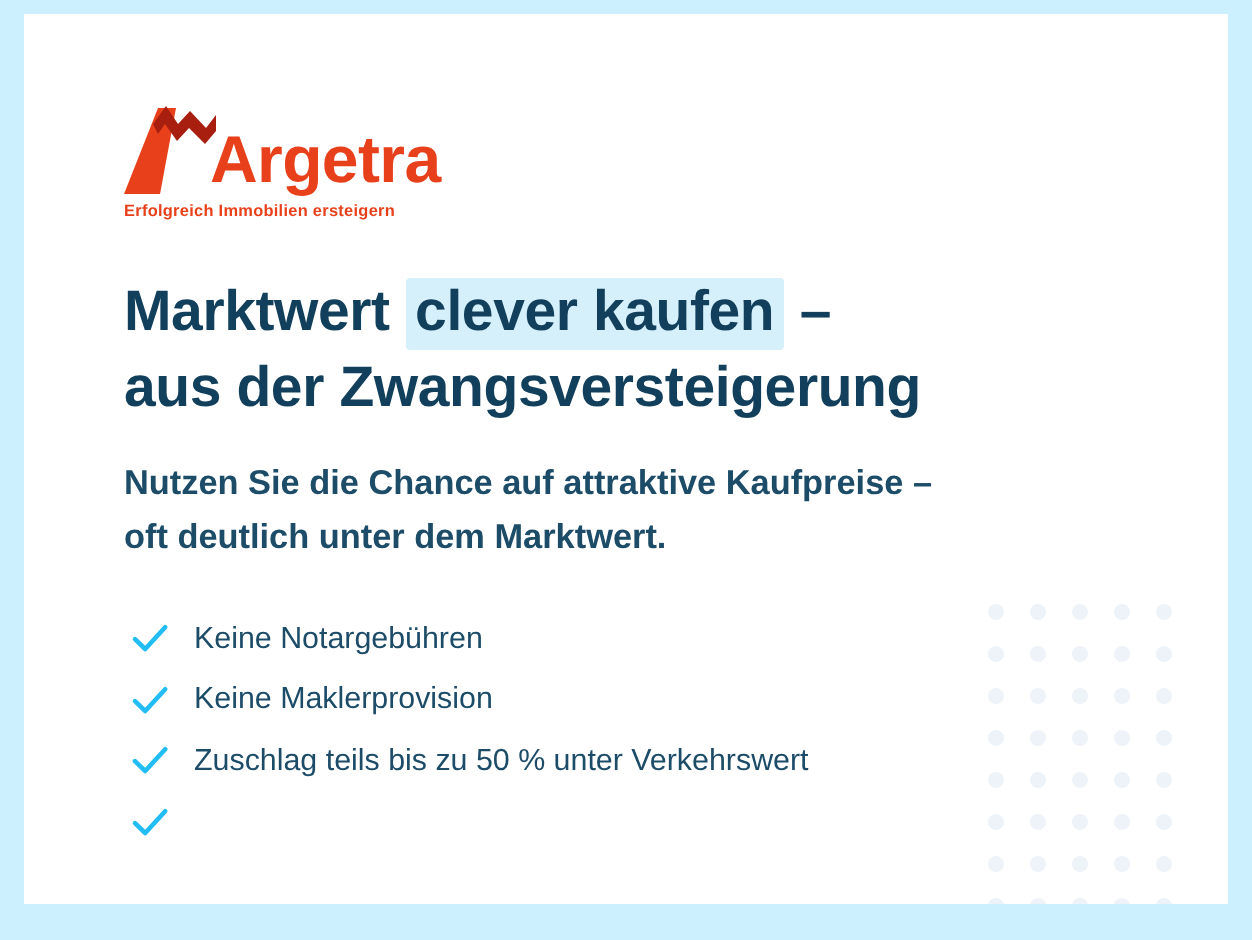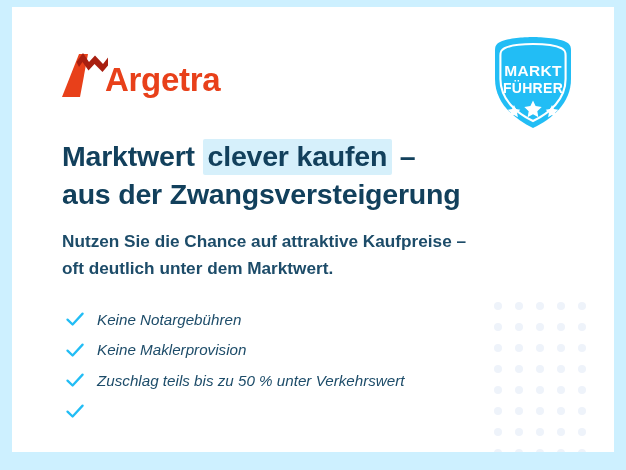--- a/index.html
+++ b/index.html
@@ -138,21 +138,20 @@
     position: absolute;
     left: 52px;
     top: 297px;
     z-index: 2;
     list-style: none;
   }
   .benefit-item {
     display: flex;
     align-items: center;
     height: 30.5px;
-    font-style: italic;
   }
   .check-icon {
     width: 22px;
     height: 22px;
     flex: none;
     margin-right: 11px;
   }
   .check-icon svg { display: block; }
   .benefit-label {
     font-size: 15.2px;
@@ -292,35 +291,23 @@
     <div id="logo">
       <div id="logo-mark-row">
         <span id="logo-mark">
           <svg width="46" height="46" viewBox="0 0 46 46" aria-hidden="true">
             <polygon points="13,46 0,46 17,3 26,3 18,46" fill="#e8401a"></polygon>
             <polygon points="14.5,11 21,2 27,11 33,4.5 41,13 46,6.5 46,14.5 40.5,21 32.5,13 26.5,19.5 20.5,11 17,16" fill="#a81f10"></polygon>
           </svg>
         </span>
         <span id="logo-wordmark">Argetra</span>
       </div>
+      <div id="logo-tagline">Erfolgreich Immobilien ersteigern</div>
     </div>
 
-    <div id="badge">
-      <svg width="86" height="96" viewBox="0 0 86 96" aria-hidden="true">
-        <path d="M43 2 C43 2 66 2 76 7 C80 9 81 11 81 16 L81 44 C81 68 62 84 43 93 C24 84 5 68 5 44 L5 16 C5 11 6 9 10 7 C20 2 43 2 43 2 Z" fill="#22bdf5"></path>
-        <path d="M43 9 C43 9 63 9 71.5 13.2 C74.8 14.9 75.6 16.4 75.6 20.5 L75.6 44 C75.6 64.5 59.5 78.2 43 86 C26.5 78.2 10.4 64.5 10.4 44 L10.4 20.5 C10.4 16.4 11.2 14.9 14.5 13.2 C23 9 43 9 43 9 Z" fill="none" stroke="#ffffff" stroke-width="2.1"></path>
-        <text x="43" y="41" text-anchor="middle" fill="#ffffff" font-family="Liberation Sans, sans-serif" font-size="15.5" font-weight="bold" letter-spacing="0.3">MARKT</text>
-        <text x="43" y="58" text-anchor="middle" fill="#ffffff" font-family="Liberation Sans, sans-serif" font-size="14" font-weight="bold" letter-spacing="0.3">FÜHRER</text>
-        <g fill="#ffffff">
-          <polygon points="24,70 25.9,74.1 30.3,74.7 27.1,77.8 27.9,82.2 24,80.1 20.1,82.2 20.9,77.8 17.7,74.7 22.1,74.1"></polygon>
-          <polygon points="43,65.5 45.6,71.1 51.7,71.9 47.3,76.2 48.4,82.2 43,79.3 37.6,82.2 38.7,76.2 34.3,71.9 40.4,71.1"></polygon>
-          <polygon points="62,70 63.9,74.1 68.3,74.7 65.1,77.8 65.9,82.2 62,80.1 58.1,82.2 58.9,77.8 55.7,74.7 60.1,74.1"></polygon>
-        </g>
-      </svg>
-    </div>
 
     <h1 id="headline">
       <span><span>Marktwert </span><span class="hl-mark">clever kaufen</span><span> –</span></span><br>
       <span>aus der Zwangsversteigerung</span>
     </h1>
 
     <p id="subtitle">
       <span>Nutzen Sie die Chance auf attraktive Kaufpreise –</span><br>
       <span>oft deutlich unter dem Marktwert.</span>
     </p>

